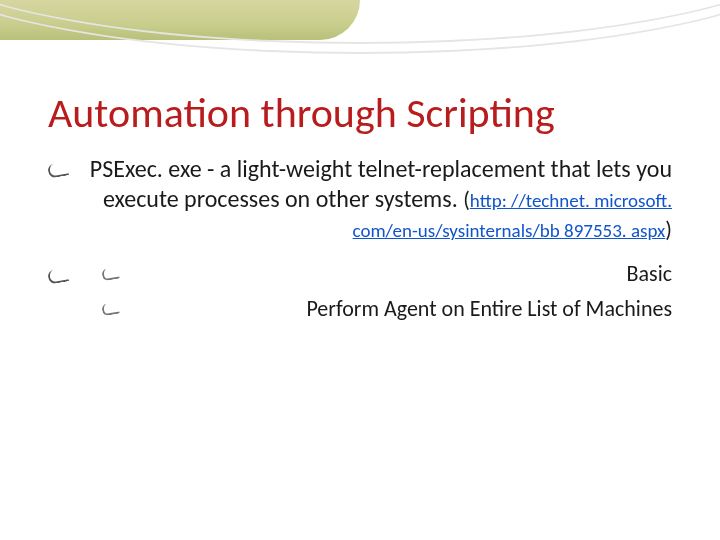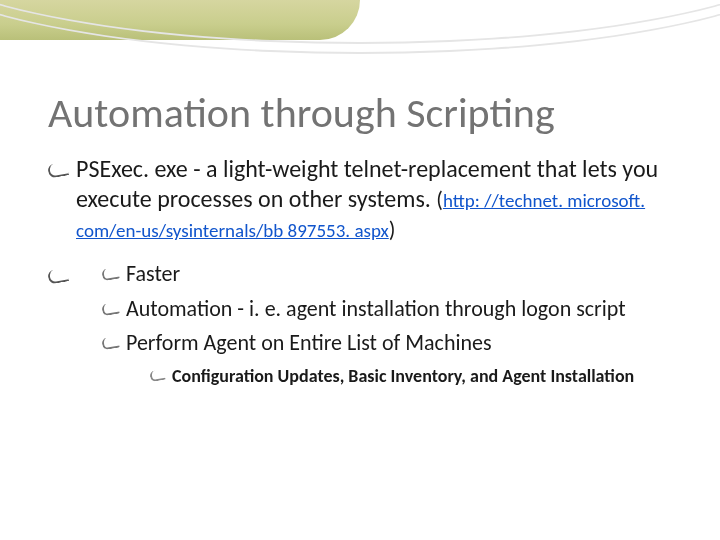--- a/index.html
+++ b/index.html
@@ -46,36 +46,37 @@
     top: 0;
     left: 0;
     width: 720px;
     height: 540px;
     box-sizing: border-box;
     padding: 90px 48px 40px 48px;
   }
   .title {
     font-size: 42px;
     font-weight: 400;
-    color: #737373;
+    color: #b91c1c;
     margin: 0 0 18px 0;
     line-height: 1.1;
   }
   .lvl1 {
     list-style: none;
     margin: 0;
     padding: 0;
   }
   .lvl1 > li {
     position: relative;
     padding-left: 28px;
     font-size: 24px;
     color: #1a1a1a;
     line-height: 1.25;
     margin-bottom: 16px;
+    text-align: right;
   }
   .lvl1 > li::before {
     content: "";
     position: absolute;
     left: 0;
     top: 9px;
     width: 18px;
     height: 12px;
     border-bottom: 2px solid #555;
     border-left: 2px solid #555;
@@ -155,29 +156,21 @@
 <div class="slide">
   <h1 class="title">Automation through Scripting</h1>
 
   <ul class="lvl1">
     <li>
       <span>PSExec. exe - a light-weight telnet-replacement that lets you execute processes on other systems. </span><span class="paren">(</span><a href="#" class="link">http: //technet. microsoft. com/en-us/sysinternals/bb 897553. aspx</a><span class="paren">)</span>
     </li>
     <li>
       <ul class="lvl2">
         <li>
-          <span>Faster</span>
-        </li>
-        <li>
-          <span>Automation - i. e. agent installation through logon script</span>
+          <span>Basic</span>
         </li>
         <li>
           <span>Perform Agent on Entire List of Machines</span>
-          <ul class="lvl3">
-            <li>
-              <span>Configuration Updates, Basic Inventory, and Agent Installation</span>
-            </li>
-          </ul>
         </li>
       </ul>
     </li>
   </ul>
 </div>
 
 </body></html>

